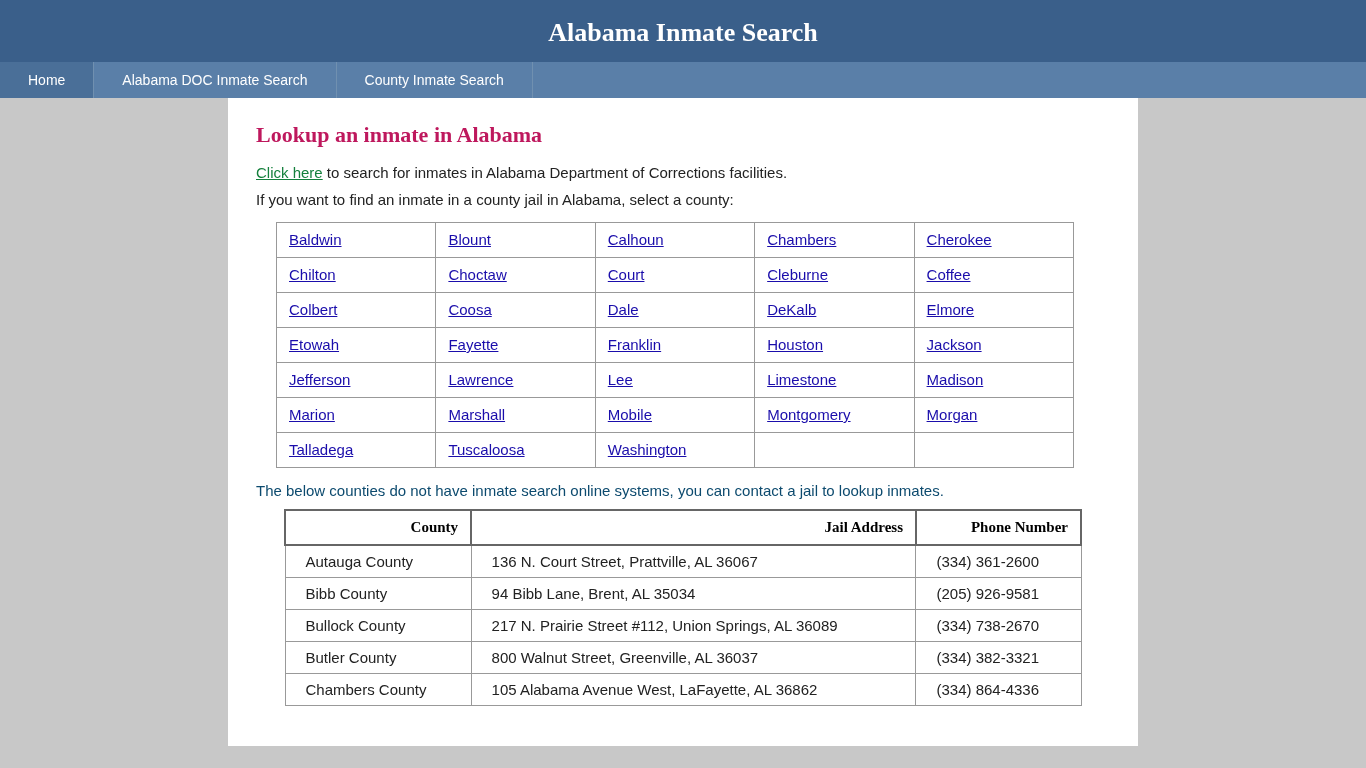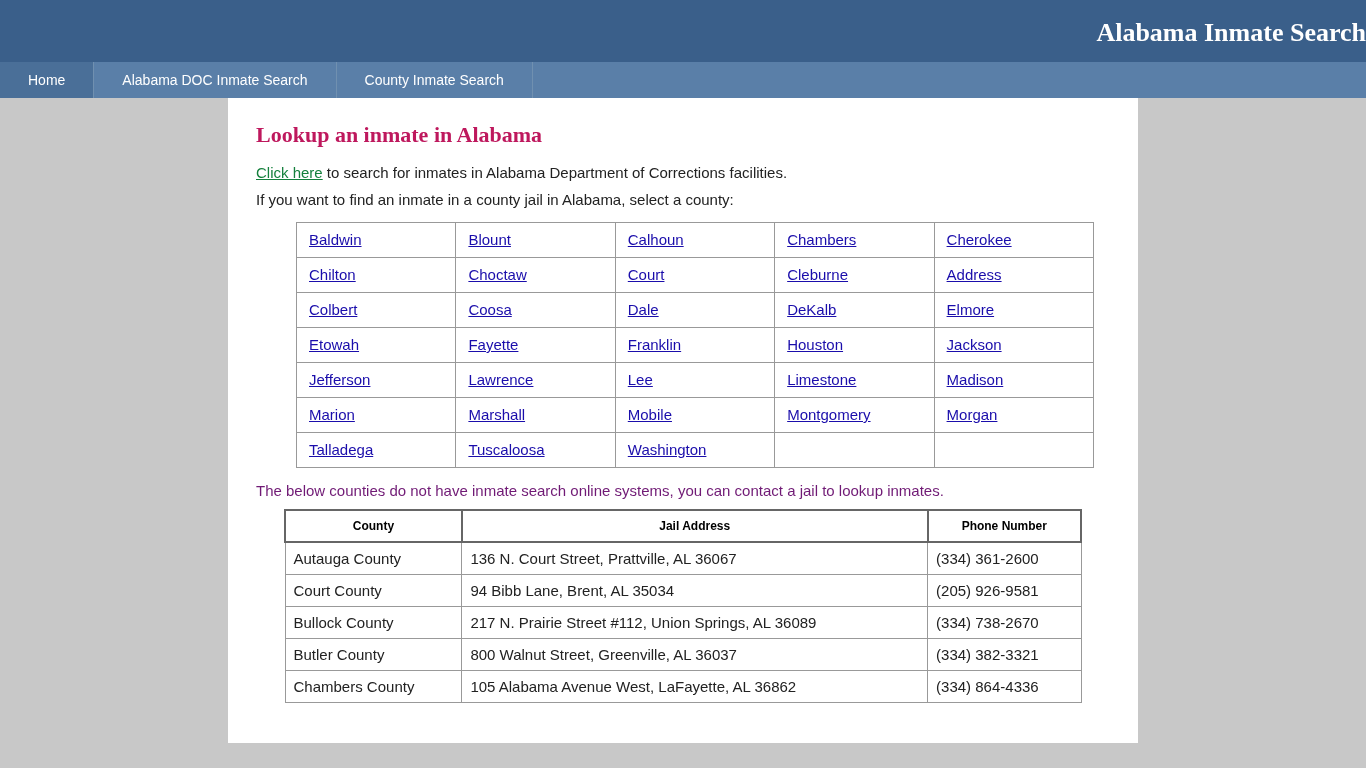--- a/index.html
+++ b/index.html
@@ -10,21 +10,21 @@
       min-height: 768px;
     }
     #app {
       width: 1366px;
       min-height: 768px;
       margin: 0 auto;
       background: #c8c8c8;
     }
     .header {
       background: #3a5f8a;
-      text-align: right;
+      text-align: center;
       padding: 18px 0 14px;
       width: 100%;
     }
     .header h1 {
       color: #fff;
       font-size: 26px;
       font-weight: bold;
       font-family: Georgia, serif;
     }
     .nav-bar {
@@ -66,58 +66,58 @@
       margin-bottom: 10px;
       font-family: Arial, sans-serif;
     }
     .click-here {
       color: #15803d;
       text-decoration: underline;
       cursor: pointer;
     }
     .county-grid {
       border-collapse: collapse;
-      margin: 14px 40px 14px;
+      margin: 14px 20px 14px;
       width: calc(100% - 56px);
     }
     .county-grid td {
       border: 1px solid #999;
       padding: 8px 12px;
       width: 20%;
     }
     .county-link {
       color: #1a0dab;
       text-decoration: underline;
       cursor: pointer;
       font-family: Arial, sans-serif;
       font-size: 15px;
     }
     .below-text {
       font-size: 15px;
-      color: #701a75;
+      color: #0c4a6e;
       margin: 14px 0 10px;
       font-family: Arial, sans-serif;
     }
     .jail-table {
       border-collapse: collapse;
       margin: 0 28px;
       width: calc(100% - 56px);
     }
     .jail-table th {
       border: 2px solid #666;
       padding: 8px 12px;
       background: #fff;
-      font-family: Liberation Sans, sans-serif;
-      font-size: 12px;
+      font-family: Liberation Serif, serif;
+      font-size: 15px;
       font-weight: bold;
-      text-align: center;
+      text-align: right;
     }
     .jail-table td {
       border: 1px solid #999;
-      padding: 7px 8px;
+      padding: 7px 20px;
       font-family: Arial, sans-serif;
       font-size: 15px;
       color: #222;
     }
     .jail-table th:last-child,
     .jail-table td:last-child {
       white-space: nowrap;
     }
   </style>
 </head>
@@ -150,21 +150,21 @@
             <td><a class="county-link" href="#">Blount</a></td>
             <td><a class="county-link" href="#">Calhoun</a></td>
             <td><a class="county-link" href="#">Chambers</a></td>
             <td><a class="county-link" href="#">Cherokee</a></td>
           </tr>
           <tr>
             <td><a class="county-link" href="#">Chilton</a></td>
             <td><a class="county-link" href="#">Choctaw</a></td>
             <td><a class="county-link" href="#">Court</a></td>
             <td><a class="county-link" href="#">Cleburne</a></td>
-            <td><a class="county-link" href="#">Address</a></td>
+            <td><a class="county-link" href="#">Coffee</a></td>
           </tr>
           <tr>
             <td><a class="county-link" href="#">Colbert</a></td>
             <td><a class="county-link" href="#">Coosa</a></td>
             <td><a class="county-link" href="#">Dale</a></td>
             <td><a class="county-link" href="#">DeKalb</a></td>
             <td><a class="county-link" href="#">Elmore</a></td>
           </tr>
           <tr>
             <td><a class="county-link" href="#">Etowah</a></td>
@@ -207,21 +207,21 @@
           <th>Phone Number</th>
         </tr>
       </thead>
       <tbody id="jail-tbody">
       <tr>
             <td>Autauga County</td>
             <td>136 N. Court Street, Prattville, AL 36067</td>
             <td>(334) 361-2600</td>
           </tr>
           <tr>
-            <td>Court County</td>
+            <td>Bibb County</td>
             <td>94 Bibb Lane, Brent, AL 35034</td>
             <td>(205) 926-9581</td>
           </tr>
           <tr>
             <td>Bullock County</td>
             <td>217 N. Prairie Street #112, Union Springs, AL 36089</td>
             <td>(334) 738-2670</td>
           </tr>
           <tr>
             <td>Butler County</td>

